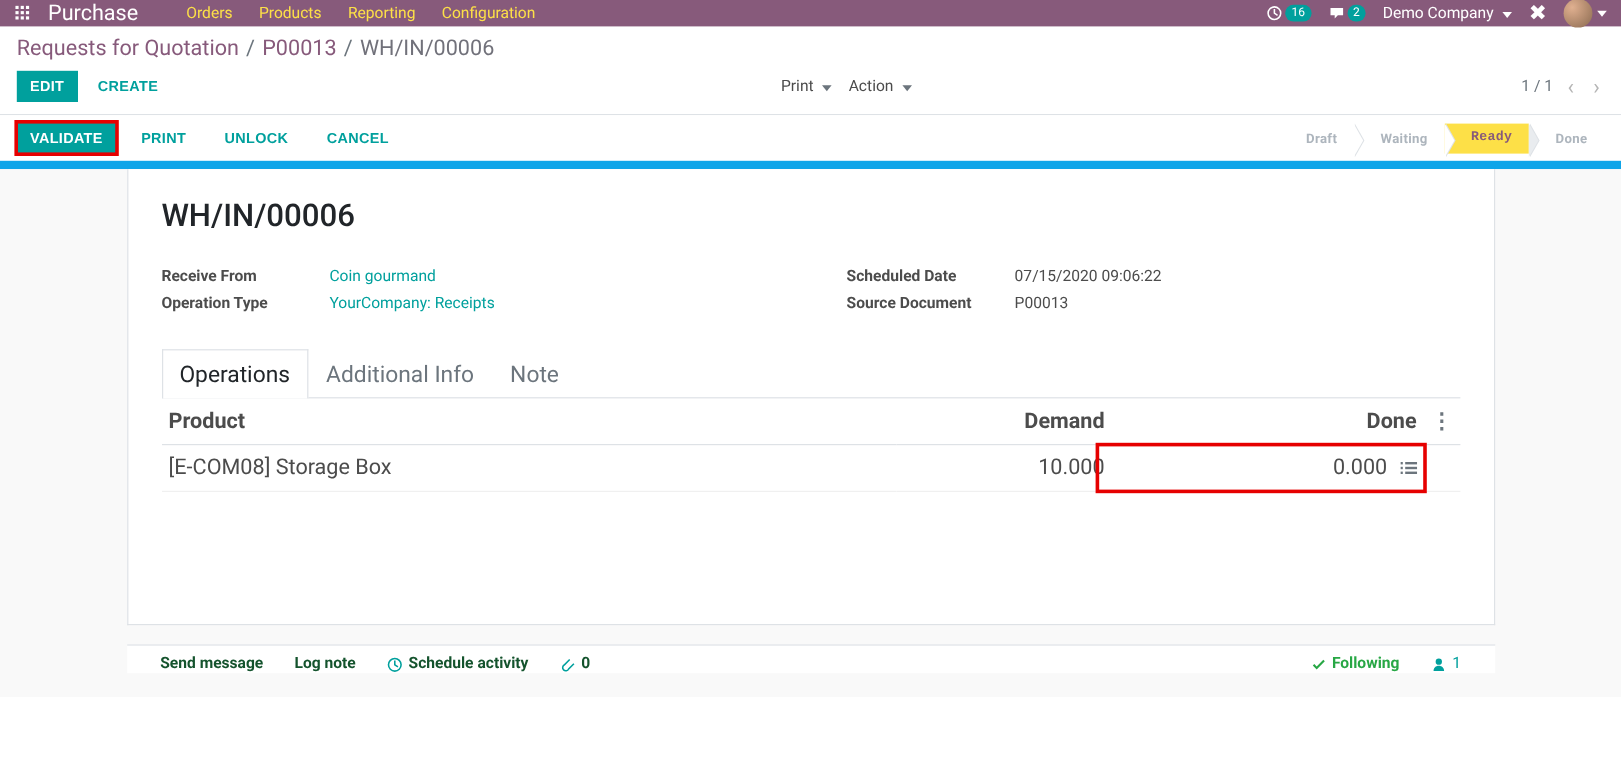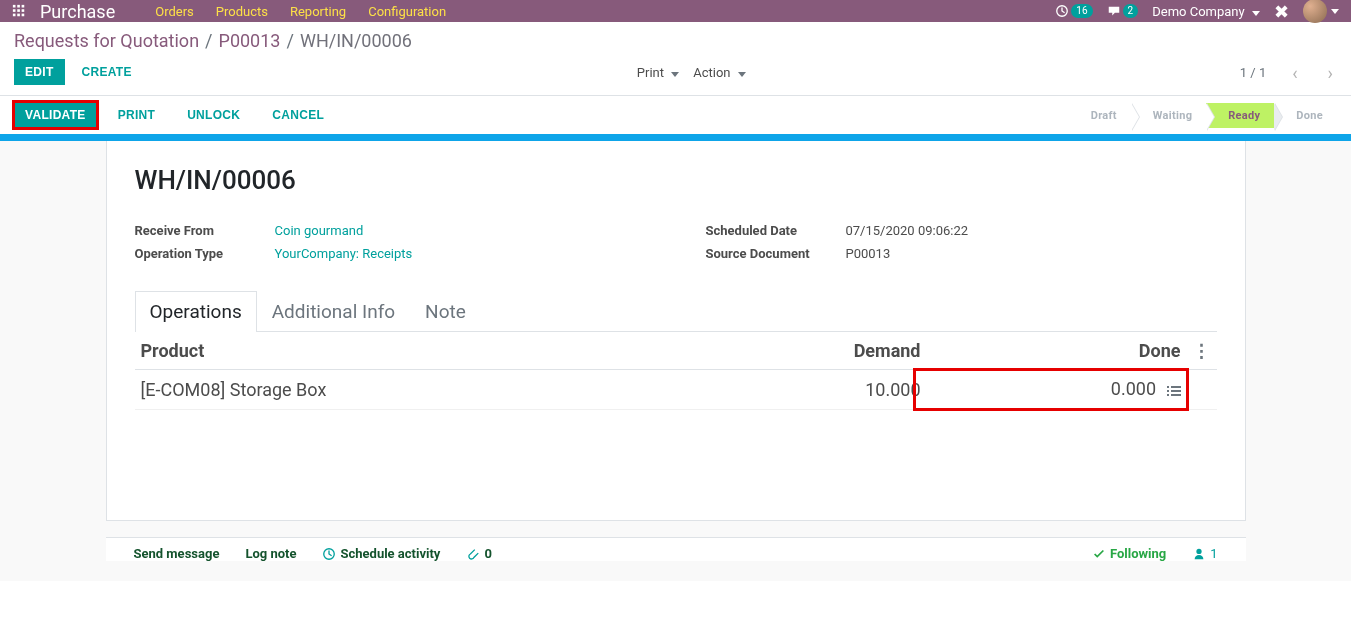--- a/index.html
+++ b/index.html
@@ -22,30 +22,30 @@
 .breadcrumb .link { color: #875a7b; cursor: pointer; }
 .breadcrumb .sep { color: #6c757d; }
 .breadcrumb .current { color: #71717a; }
 
 .cp-bot { display: flex; align-items: center; padding: 6px 14px 10px; border-bottom: 1px solid #dee2e6; }
 .btn { display: inline-flex; align-items: center; padding: 5px 10px; border: 1px solid transparent; font-size: 12px; font-weight: 700; cursor: pointer; text-transform: uppercase; letter-spacing: .3px; }
 .btn-primary { background: #00a09d; color: #fff; }
 .btn-link { color: #00a09d; background: transparent; }
 .btn-link-gray { color: #4c4c4c; background: transparent; font-weight: 400; text-transform: none; font-size: 13px; }
 .spacer { flex: 1; }
-.pager { display: flex; align-items: center; gap: 22px; color: #6c757d; }
+.pager { display: flex; align-items: center; gap: 8px; color: #6c757d; }
 .pager .arrow { font-size: 18px; color: #b5b5b5; cursor: pointer; padding: 2px 4px; }
 
 .statusbar { display: flex; align-items: center; padding: 6px 14px; border-bottom: 7px solid #0ea5e9; background: #fff; }
 .statusbar .actions { display: flex; gap: 10px; align-items: center; }
 .statusbar .states { margin-left: auto; display: flex; }
 .state { position: relative; padding: 6px 14px 6px 22px; font-size: 11px; font-weight: 700; letter-spacing: .3px; color: #adb5bd; }
 .state::after { content: ""; position: absolute; right: -8px; top: 0; width: 0; height: 0; border-top: 14px solid transparent; border-bottom: 14px solid transparent; border-left: 8px solid #fff; z-index: 2; }
 .state::before { content: ""; position: absolute; right: -9px; top: 0; width: 0; height: 0; border-top: 14px solid transparent; border-bottom: 14px solid transparent; border-left: 8px solid #dee2e6; z-index: 1; }
-.state.active { background: #bef264; color: #875a7b; }
+.state.active { background: #fde047; color: #875a7b; font-family: Liberation Mono, monospace; }
 .state.active::after { border-left-color: #e9ecef; }
 .state:last-child::after, .state:last-child::before { display: none; }
 
 .form-sheet-bg { background: #f9f9f9; padding: 0 0 20px; }
 .form-sheet { background: #fff; max-width: 1140px; margin: 0 auto; border: 1px solid #dee2e6; border-top: none; padding: 24px 28px 40px; min-height: 380px; }
 .record-title { font-size: 26px; font-weight: 500; color: #212529; margin-bottom: 28px; }
 
 .fields { display: flex; gap: 60px; margin-bottom: 30px; }
 .fields-col { flex: 1; display: grid; grid-template-columns: 140px 1fr; row-gap: 8px; }
 .field-label { font-weight: 700; color: #4c4c4c; font-size: 13px; }

